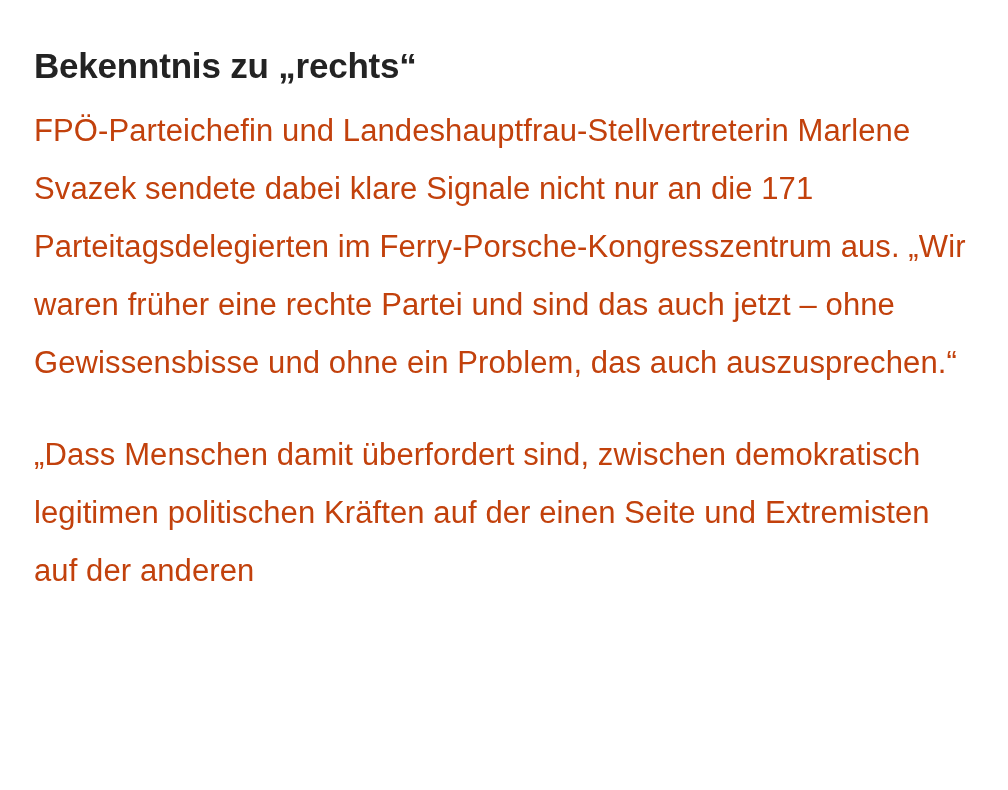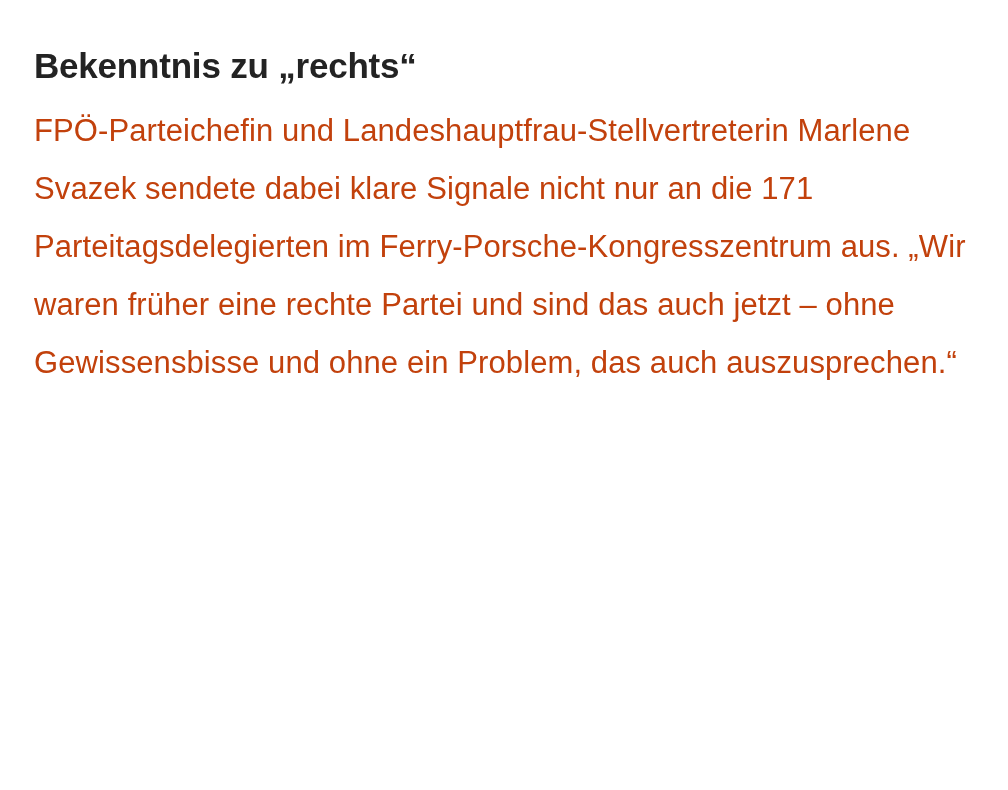--- a/index.html
+++ b/index.html
@@ -41,13 +41,14 @@
   .article-paragraph:last-child {
     margin-bottom: 0;
   }
 </style>
 </head>
 <body>
 
 <div class="article">
   <h2 class="article-heading">Bekenntnis zu „rechts“</h2>
   <p class="article-paragraph">FPÖ-Parteichefin und Landeshauptfrau-Stellvertreterin Marlene Svazek sendete dabei klare Signale nicht nur an die 171 Parteitagsdelegierten im Ferry-Porsche-Kongresszentrum aus. „Wir waren früher eine rechte Partei und sind das auch jetzt – ohne Gewissensbisse und ohne ein Problem, das auch auszusprechen.“</p>
+  <p class="article-paragraph">„Dass Menschen damit überfordert sind, zwischen demokratisch legitimen politischen Kräften auf der einen Seite und Extremisten auf der anderen</p>
 </div>
 
 </body></html>

